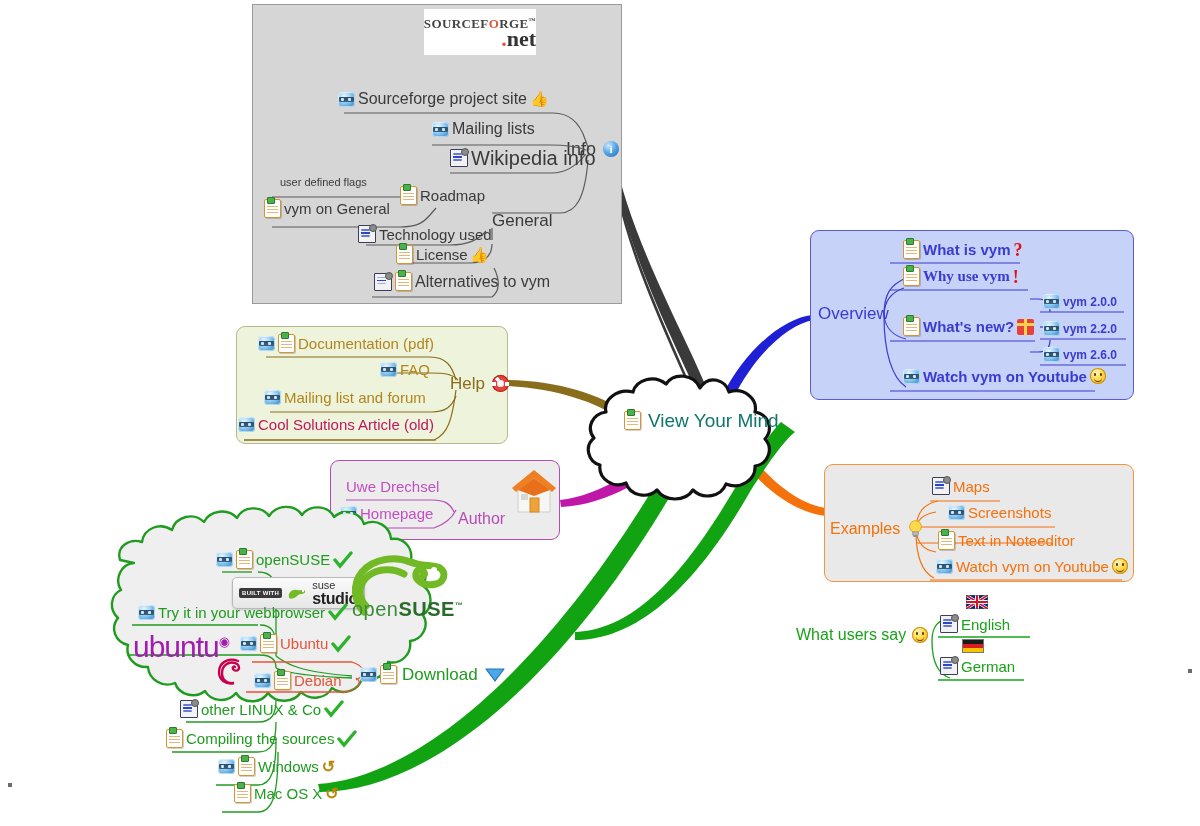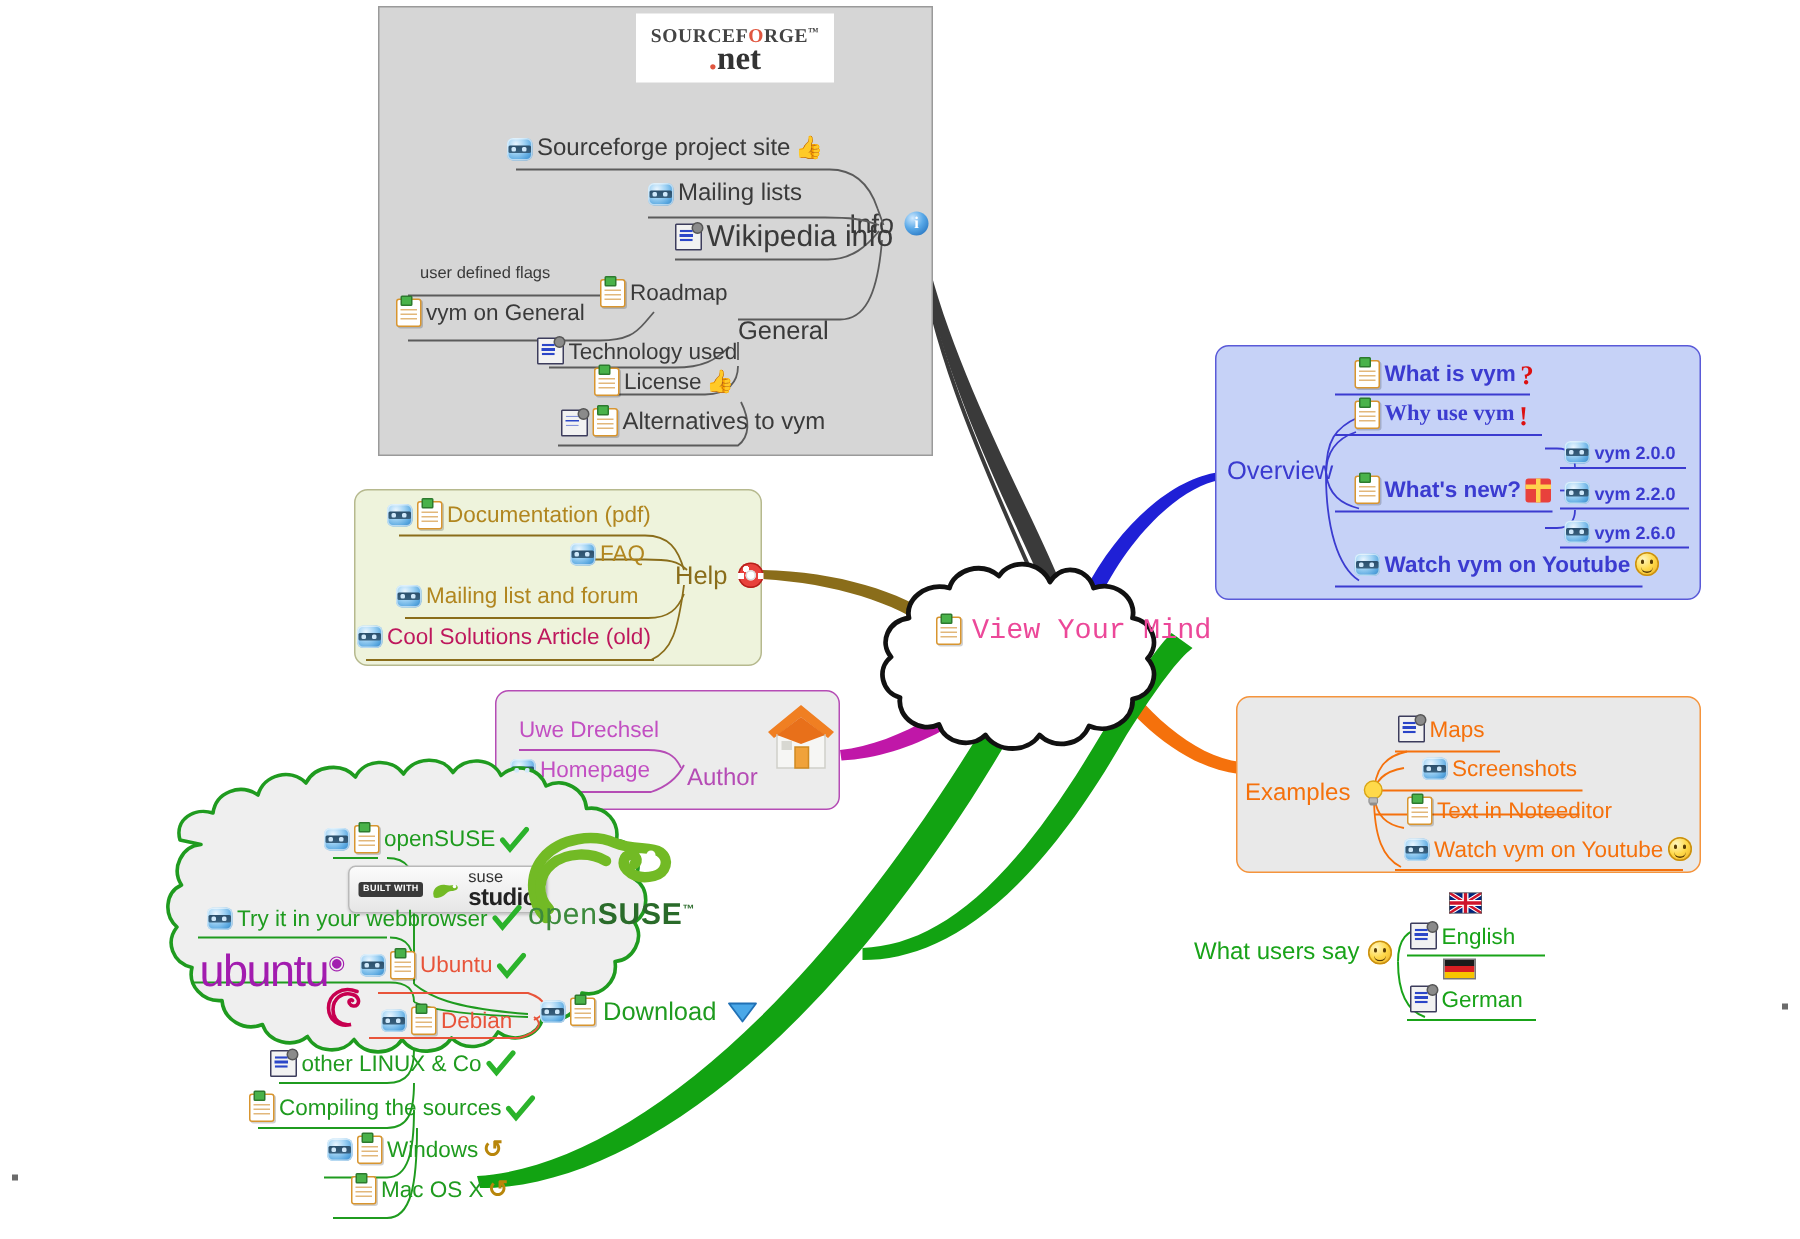--- a/index.html
+++ b/index.html
@@ -142,26 +142,26 @@
              c10,10 28,7 33,-6
              c14,6 30,-4 29,-18
              c13,-2 19,-17 10,-27
              c9,-10 3,-25 -10,-27
              c3,-13 -11,-25 -26,-20
              c-3,-12 -20,-18 -29,-4 z" fill="#ffffff" stroke="#111111" stroke-width="3.2" stroke-linejoin="round"></path>
   </svg>
 
   <div class="node" style="left:624px;top:411px;">
     <span class="ico ico-note"></span>
-    <span class="lbl" style="font-size:19px;color:#ec4899;margin-left:4px;font-family:Liberation Mono, monospace;">View Your Mind</span>
+    <span class="lbl" style="font-size:19px;color:#0f766e;margin-left:4px;">View Your Mind</span>
   </div>
 
   <div class="frame rect" style="left:252px;top:4px;width:370px;height:300px;"></div>
 
-  <div class="logo-sf" style="left:424px;top:9px;width:132px;height:46px;">
+  <div class="logo-sf" style="left:424px;top:9px;width:112px;height:46px;align-items:flex-end;">
     <div class="l1">SOURCEF<b>O</b>RGE<sup style="font-size:7px">™</sup></div>
     <div class="l2"><i>.</i>net</div>
   </div>
 
   <div class="node" style="left:566px;top:140px;">
     <span class="lbl" style="font-size:18px;color:#3a3a3a;">Info</span>
     <span class="ico ico-info" style="margin-left:4px;">i</span>
   </div>
 
   <svg class="layer" viewBox="0 0 1200 826">

